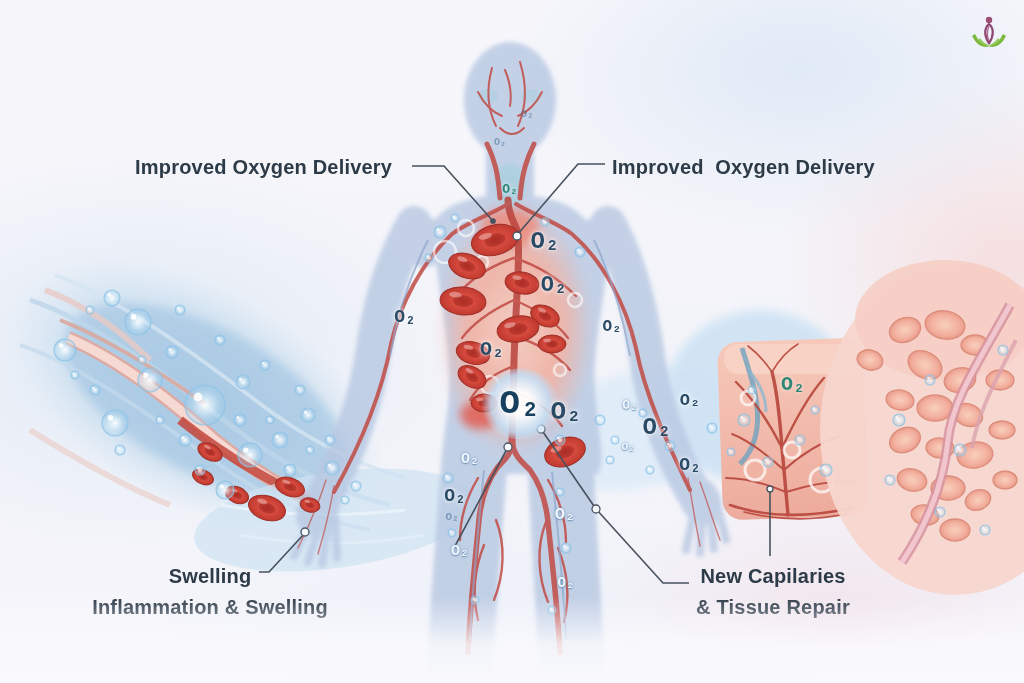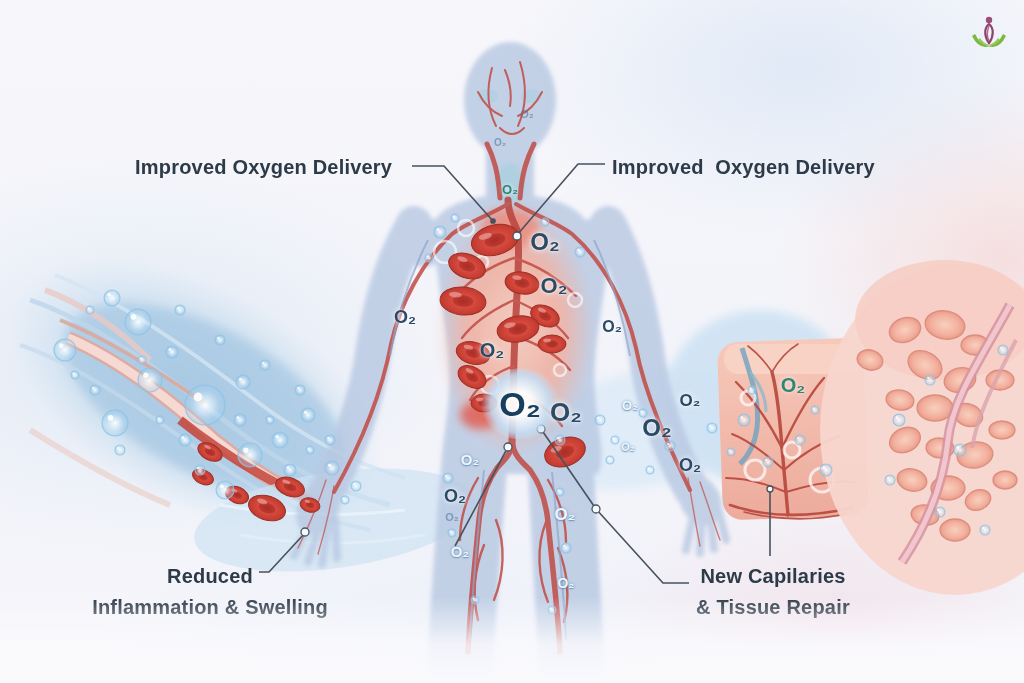--- a/index.html
+++ b/index.html
@@ -11,21 +11,21 @@
       radial-gradient(320px 260px at 98% 38%, rgba(246,218,218,.8), rgba(246,218,218,0) 70%),
       radial-gradient(430px 280px at 14% 52%, rgba(219,232,245,.75), rgba(219,232,245,0) 70%),
       radial-gradient(360px 220px at 82% 92%, rgba(240,220,230,.7), rgba(240,220,230,0) 70%),
       radial-gradient(520px 220px at 45% 96%, rgba(232,238,248,.8), rgba(232,238,248,0) 70%),
       linear-gradient(180deg,#f7f7fb 0%, #f2f3f9 60%, #f6f6fb 100%);
   }
   #art{position:absolute;left:0;top:0;}
   #markers{position:absolute;left:0;top:0;width:1024px;height:683px;pointer-events:none;}
   .o2-marker{
     position:absolute; transform:translate(-50%,-50%);
-    font-family:Liberation Sans, sans-serif; font-weight:bold; line-height:1;
+    font-family:Liberation Mono, monospace; font-weight:bold; line-height:1;
   }
   .o2-marker.dark{color:#2a4a66;text-shadow:0 0 6px rgba(255,255,255,.95),0 0 2px rgba(255,255,255,.9);}
   .o2-marker.light{color:#eef6fc;text-shadow:0 0 3px rgba(110,150,190,.95),0 1px 1px rgba(90,130,170,.7);}
   .o2-marker.faint{color:rgba(70,110,150,.55);}
   .o2-marker.teal{color:#2e8676;text-shadow:0 0 4px rgba(255,255,255,.8);}
   .o2-marker.glow{
     color:#17405f; border-radius:50%; padding:.55em;
     background:radial-gradient(circle, rgba(255,255,255,.95) 22%, rgba(193,222,246,.85) 55%, rgba(193,222,246,0) 74%);
     text-shadow:0 0 5px rgba(255,255,255,.9);
   }
@@ -576,21 +576,21 @@
       <div class="o2-marker dark" style="left: 455px; top: 496px; font-size: 18px;">O₂</div>
       <div class="o2-marker faint" style="left: 452px; top: 517px; font-size: 11px;">O₂</div>
       <div class="o2-marker light" style="left: 460px; top: 551px; font-size: 15px;">O₂</div>
       <div class="o2-marker light" style="left: 565px; top: 514px; font-size: 17px;">O₂</div>
       <div class="o2-marker light" style="left: 566px; top: 583px; font-size: 14px;">O₂</div>
     </div>
 
   <div class="lbl" id="lbl-tl">Improved Oxygen Delivery</div>
   <div class="lbl" id="lbl-tr">Improved  Oxygen Delivery</div>
   <div class="lbl" id="lbl-bl">
-    <div>Reduced</div>
+    <div>Swelling</div>
     <div>Inflammation &amp; Swelling</div>
   </div>
   <div class="lbl" id="lbl-br">
     <div>New Capilaries</div>
     <div>&amp; Tissue Repair</div>
   </div>
 
   <svg id="logo" width="46" height="46" viewBox="0 0 46 46">
     <g fill="#7cb83e">
       <path d="M6,28 Q13,42 24,38 Q14,37 9,26 Z"></path>

